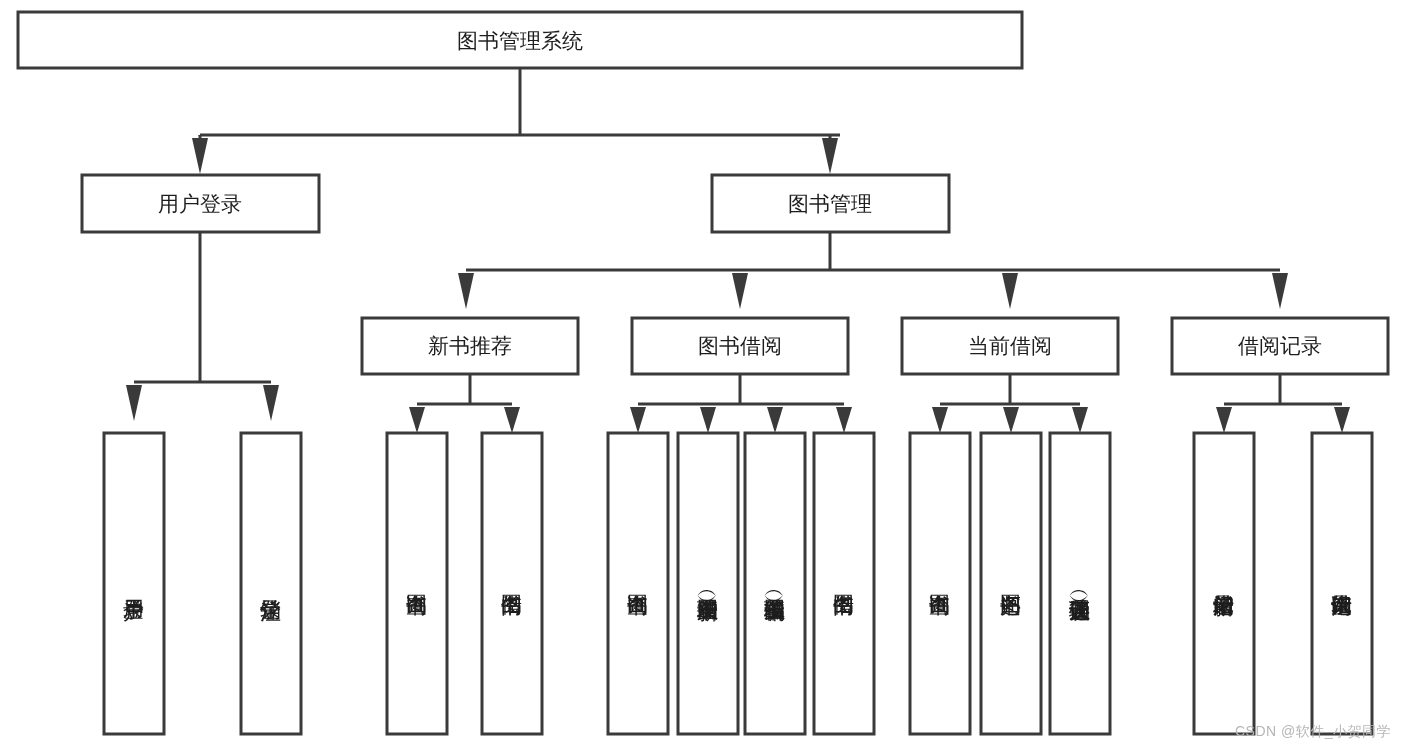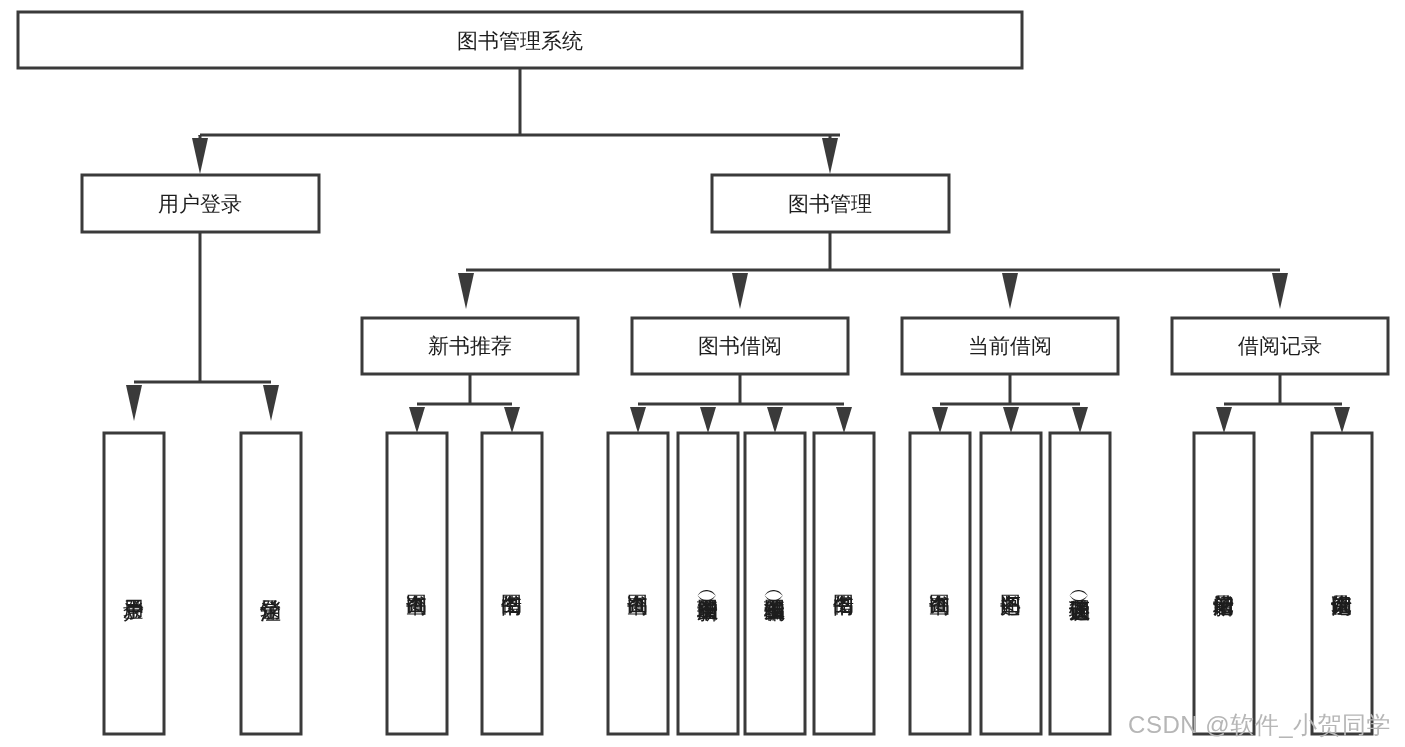--- a/index.html
+++ b/index.html
@@ -53,21 +53,21 @@
     font-family: "Liberation Sans", "DejaVu Sans", sans-serif;
     font-size: 21px;
     fill: #1d1d1d;
     text-anchor: middle;
   }
   .watermark {
     position: absolute;
     right: 14px;
     bottom: 6px;
     font-family: "Liberation Sans", "DejaVu Sans", sans-serif;
-    font-size: 24px;
+    font-size: 14px;
     color: #b6b6b6;
     letter-spacing: 0.5px;
     white-space: nowrap;
     user-select: none;
   }
 </style>
 </head>
 <body>
 
 <div id="diagram-root">

